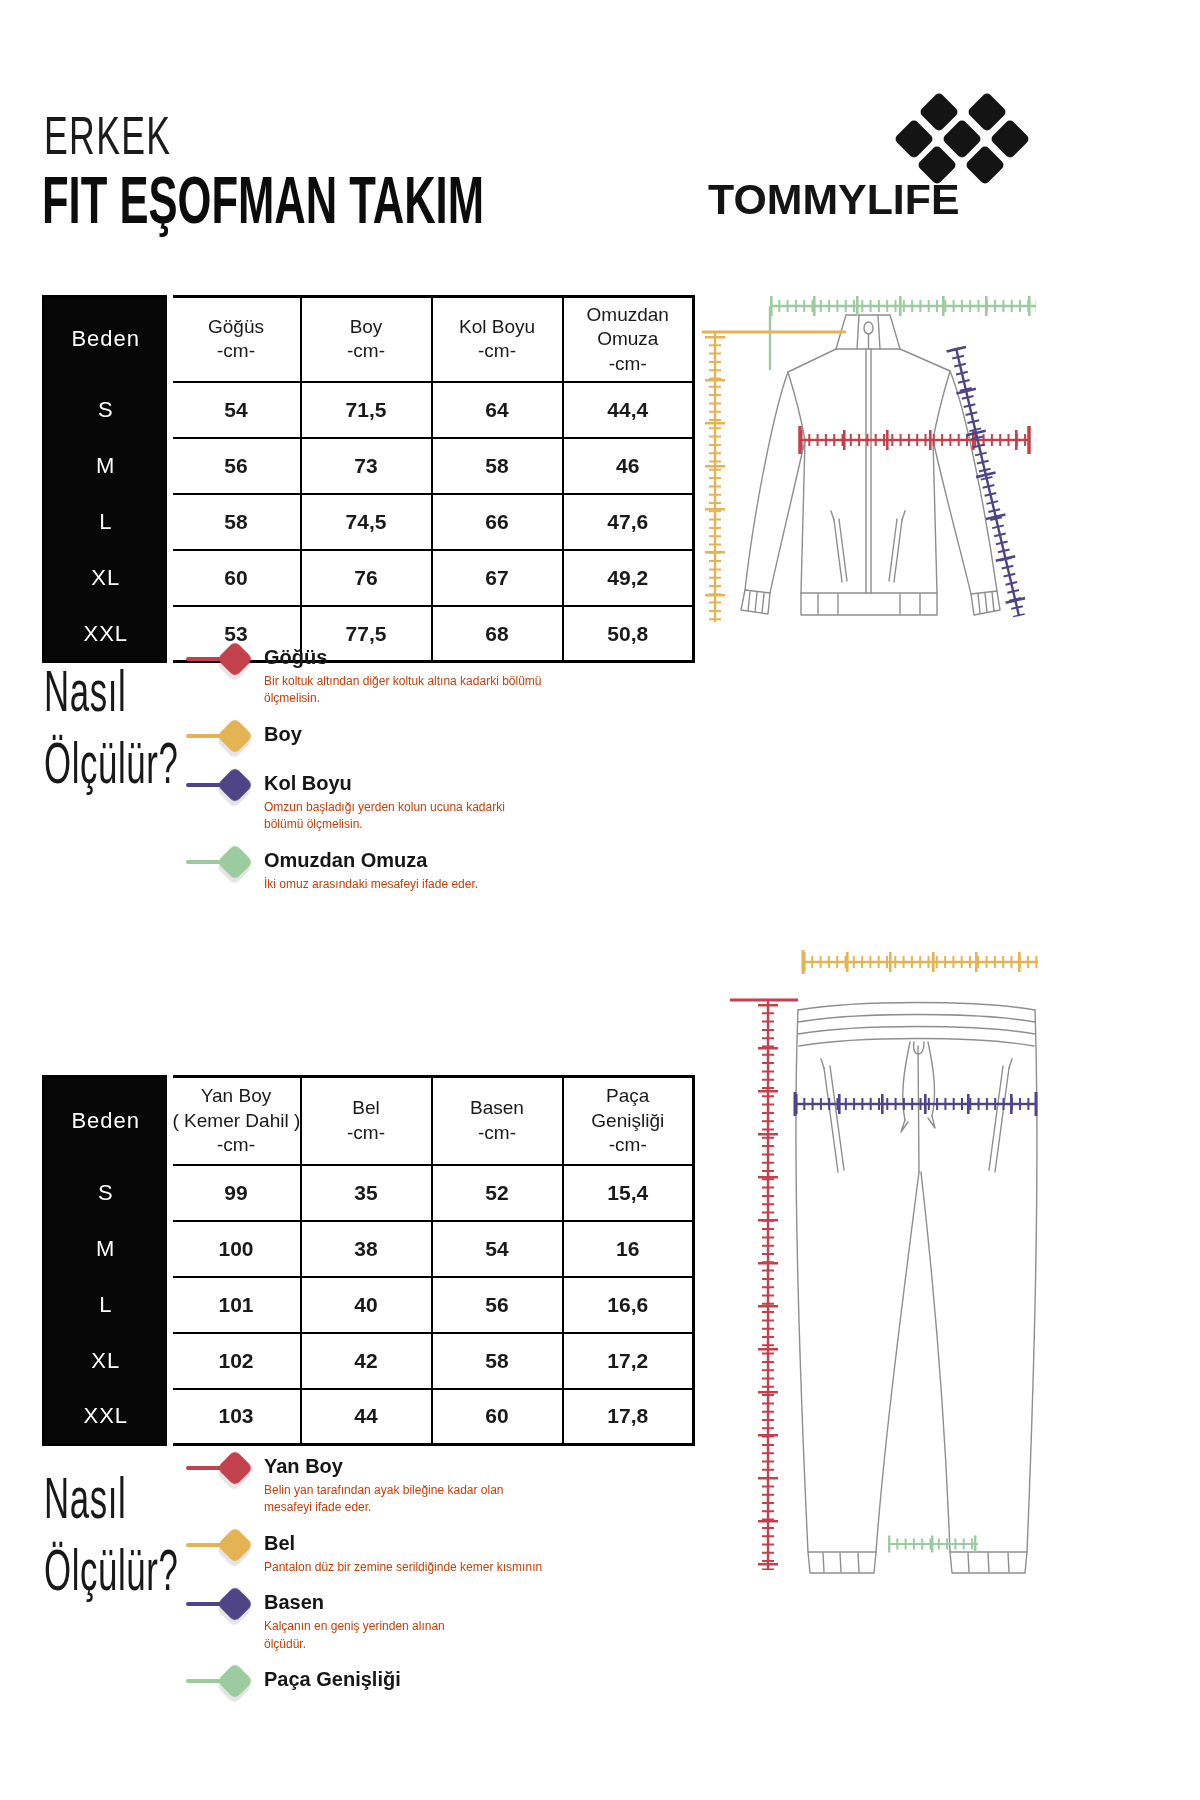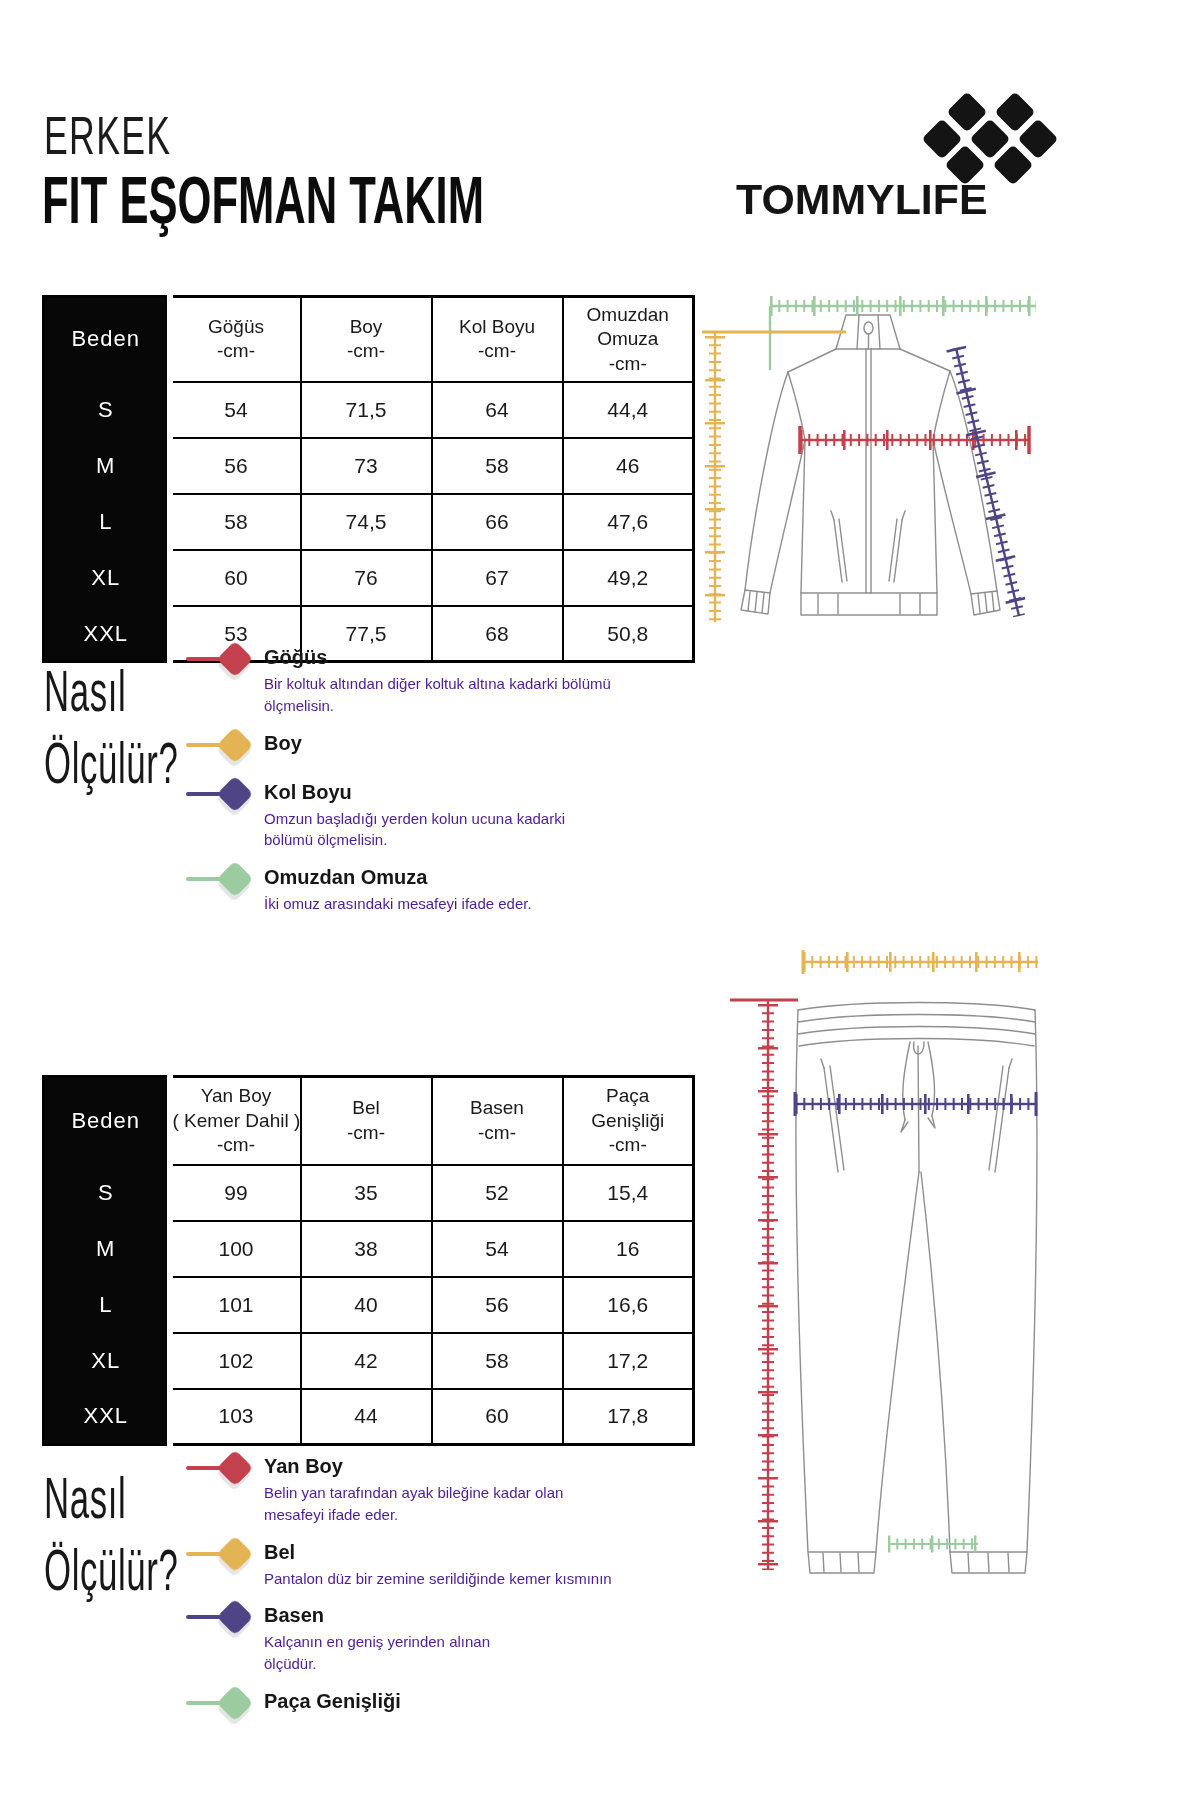--- a/index.html
+++ b/index.html
@@ -15,38 +15,38 @@
   .title-thin {
     position:absolute; left:44px; top:104px;
     font-size:54px; font-weight:400; letter-spacing:2px; color:#1b1b1b;
     transform:scaleX(.66); transform-origin:left top; white-space:nowrap;
   }
   .title-bold {
     position:absolute; left:42px; top:162px;
     font-size:66px; font-weight:700; letter-spacing:0; color:#0c0c0c;
     transform:scaleX(.66); transform-origin:left top; white-space:nowrap;
   }
-  .logo { position:absolute; left:736px; top:86px; width:330px; height:140px;text-align:right; }
+  .logo { position:absolute; left:708px; top:86px; width:330px; height:140px;text-align:right; }
   .logo-marks { position:absolute; left:186px; top:6px; }
   .logo-text {
     position:absolute; left:0; bottom:2px;
     font-size:42px; font-weight:700; letter-spacing:0; color:#141414;
     transform:scaleX(1.02); transform-origin:left bottom; white-space:nowrap;
   }
 
   
   .size-table {
     position:absolute; width:653px; border-collapse:collapse;
     table-layout:fixed; background:#fff; border:3px solid #000;
   }
   .size-table th, .size-table td {
     border:2px solid #000; text-align:center; vertical-align:middle;
     font-weight:400; color:#1a1a1a;
   }
-  .size-table td { font-size:21px; }
+  .size-table td { font-size:21px;font-weight:bold; }
   .size-table thead th { font-size:19px; line-height:1.28; padding:5px 0; }
   .size-table thead th div { white-space:nowrap; }
   .size-table .size-col {
     background:#070707; color:#ffffff; border-color:#070707;
     border-right:6px solid #ffffff; font-size:22px; letter-spacing:1px;
   }
   #upper-table { left:42px; top:295px; }
   #upper-table thead tr { height:72px; }
   #upper-table tbody tr { height:56px; }
   #lower-table { left:42px; top:1075px; }
@@ -67,21 +67,21 @@
   #lower-legend { top:1455px; }
   .legend-item { display:flex; margin-bottom:15px; }
   .marker { flex:0 0 78px; position:relative; height:34px; }
   .m-line { position:absolute; left:0; top:11px; width:48px; height:4px; border-radius:2px; }
   .m-diamond {
     position:absolute; left:36px; top:0; width:26px; height:26px;
     border-radius:6px; transform:rotate(45deg);
     filter:drop-shadow(3px 4px 0 rgba(0,0,0,.10));
   }
   .l-title { font-size:20px; font-weight:700; color:#161616; margin-bottom:4px; }
-  .l-desc { font-size:15px; line-height:1.45; color:#4c1d95; white-space:nowrap; }
+  .l-desc { font-size:12px; line-height:1.45; color:#c2410c; white-space:nowrap; }
 
   
   .diagram { position:absolute; }
   #jacket-svg { left:688px; top:288px; }
   #pants-svg  { left:688px; top:912px; }
 </style>
 </head>
 <body>
 
 <div class="page">

